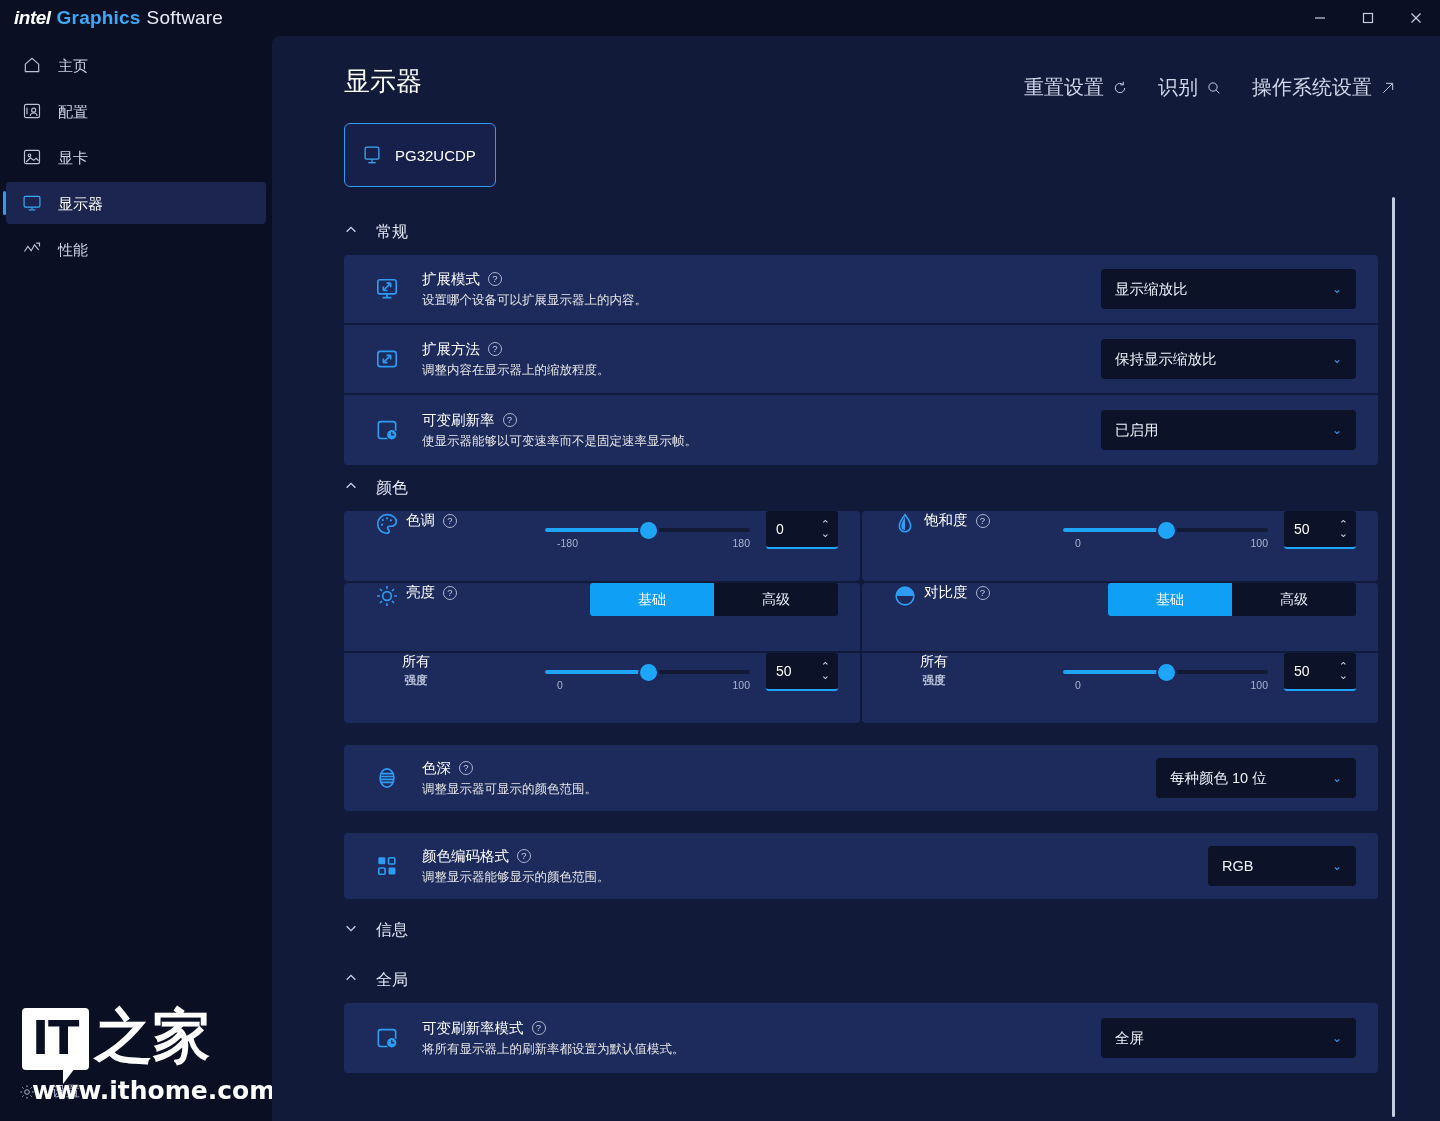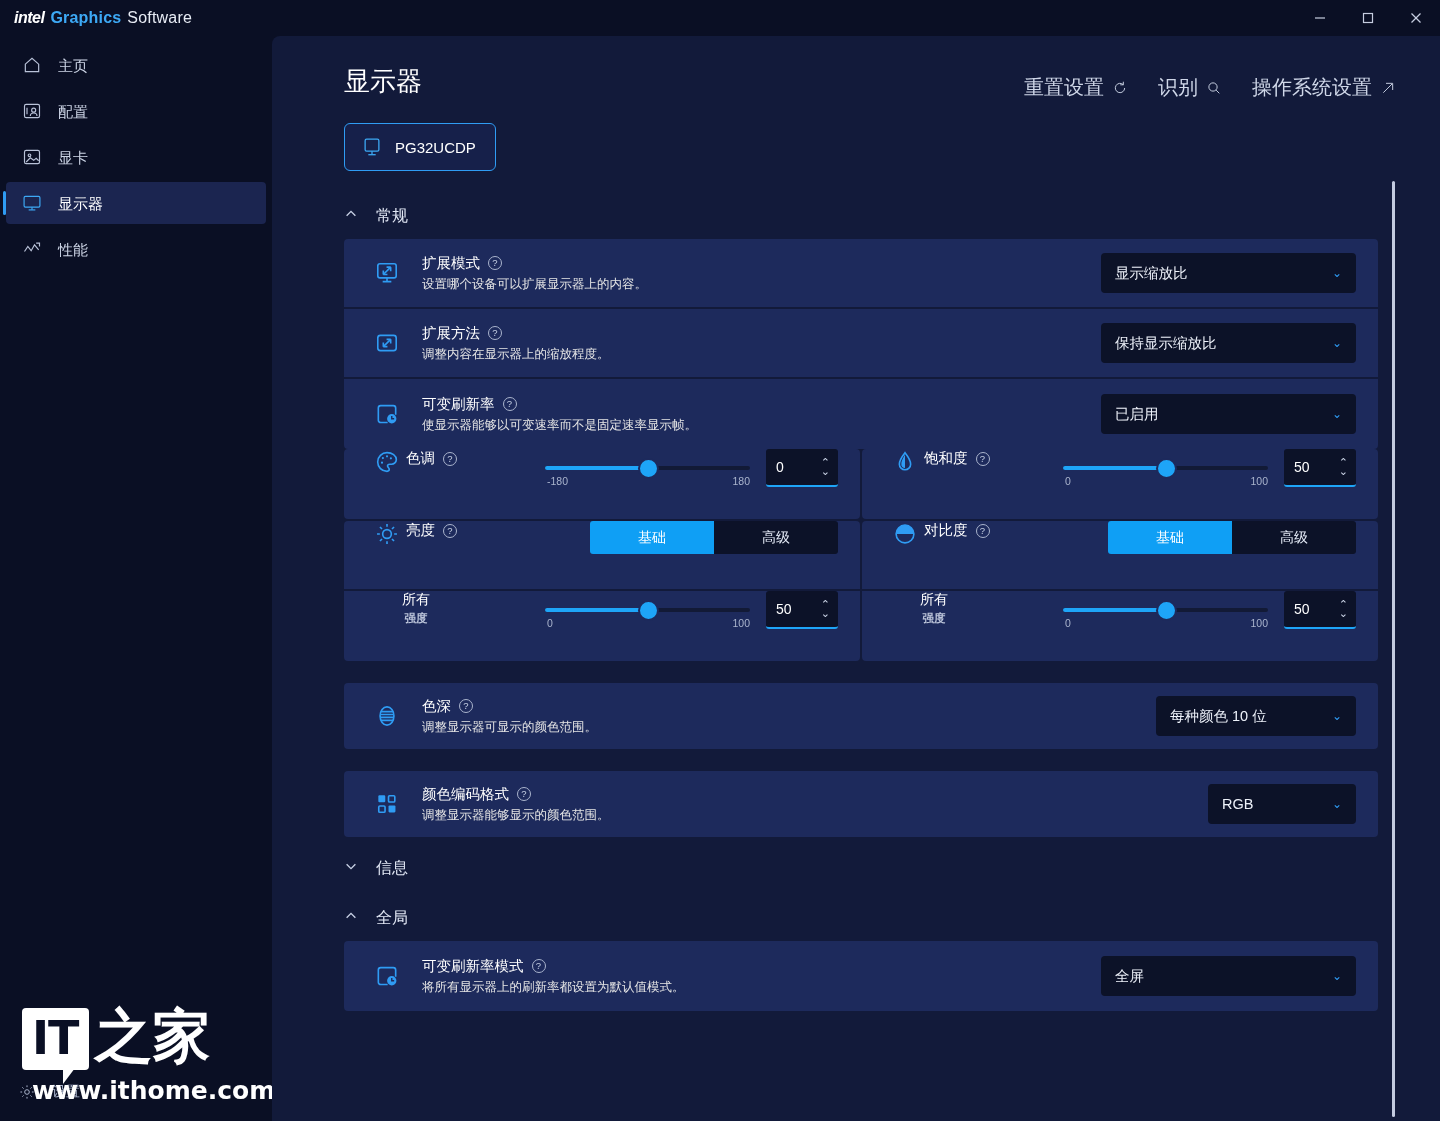--- a/index.html
+++ b/index.html
@@ -12,21 +12,21 @@
   }
   .app { position: relative; width: 1440px; height: 1121px; display: flex; flex-direction: column; }
 
   
   .titlebar {
     height: 36px; flex: 0 0 36px;
     background: #0a0f24;
     display: flex; align-items: center;
     position: relative; z-index: 5;
   }
-  .brand { padding-left: 14px; font-size: 16px; letter-spacing: .2px; display: flex; gap: 6px; }
+  .brand { padding-left: 14px; font-size: 19px; letter-spacing: .2px; display: flex; gap: 6px; }
   .brand .b-intel { color: #ffffff; font-weight: 700; font-style: italic; letter-spacing: -0.5px;}
   .brand .b-graphics { color: #3da9f5; font-weight: 600; }
   .brand .b-software { color: #e8ecf5; font-weight: 400; }
   .winbtns { margin-left: auto; display: flex; height: 36px; }
   .winbtn {
     width: 48px; height: 36px; display: flex; align-items: center; justify-content: center;
     color: #c6cde0;
   }
 
   
@@ -91,21 +91,21 @@
     display: flex; flex-direction: column; position: relative;
   }
   .main-head { padding: 28px 44px 0 72px; flex: 0 0 auto; }
   .head-row { display: flex; align-items: flex-start; }
   .page-title { font-size: 26px; font-weight: 400; color: #ffffff; }
   .head-actions { margin-left: auto; display: flex; gap: 30px; padding-top: 10px; }
   .head-action { display: flex; align-items: center; gap: 8px; font-size: 20px; color: #cfd7e8; }
   .head-action svg { stroke: #cfd7e8; fill: none; stroke-width: 1.4; }
 
   .monitor-chip {
-    margin-top: 22px; width: 152px; height: 48px;
+    margin-top: 22px; width: 152px; height: 64px;
     border: 1px solid #2f9cf4; border-radius: 6px;
     background: #16204a;
     display: flex; align-items: center; gap: 12px; padding-left: 16px;
     color: #ffffff; font-size: 15px;
   }
   .monitor-chip svg { stroke: #3da9f5; fill: none; stroke-width: 1.4; }
 
   
   .scroll-wrap { flex: 1; min-height: 0; position: relative; padding-left: 0; }
   .scroll-area {
@@ -176,21 +176,21 @@
   .sl-fill {
     position: absolute; top: 13px; left: 0; height: 4px;
     background: #1ea5f8; border-radius: 2px;
   }
   .sl-thumb {
     position: absolute; top: 7px; width: 17px; height: 17px; border-radius: 50%;
     background: #1ea5f8; border: 2px solid #1ea5f8;
     box-shadow: 0 0 0 2px #1d2a5c;
   }
   .sl-minmax {
-    position: absolute; top: 22px; left: 2px; right: 0;
+    position: absolute; top: 22px; left: 12px; right: 0;
     display: flex; justify-content: space-between;
     font-size: 10.5px; color: #aab4cd;
   }
   .spin {
     width: 72px; height: 38px; background: #0c1228;
     border-bottom: 2px solid #1ea5f8; border-radius: 3px;
     display: flex; align-items: center; padding: 0 8px 0 10px;
     color: #ffffff; font-size: 14px;
   }
   .spin .sp-val { flex: 1; }
@@ -448,20 +448,28 @@
               <div class="row-right">
                 <div class="dropdown" style="width:255px">
                   <span>已启用</span>
                   <span class="dd-chev">⌄</span>
                 </div>
               </div>
             </div>
 
           </div>
 
+          <div class="section-head">
+            <span class="chev">
+              <svg viewBox="0 0 16 16" width="14" height="14">
+                  <path d="M3 10 L8 5 L13 10"></path>
+                </svg>
+            </span>
+            <span>颜色</span>
+          </div>
 
           <div class="grid2">
 
             <div class="card">
               <div class="slider-row">
                 <span class="row-icon">
                   <svg viewBox="0 0 24 24" width="26" height="26">
                       <path d="M12 3.4 a8.6 8.6 0 0 0 0 17.2 c1.5 0 2.1 -0.9 2.1 -1.8 0 -1.6 -1.6 -1.8 -1.6 -3 0 -1 0.8 -1.7 2 -1.7 h1.6 A4.4 4.4 0 0 0 20.6 9.8 C20.6 6.2 16.8 3.4 12 3.4 Z"></path>
                       <circle cx="8.2" cy="8.4" r="1" fill="#2f9cf4" stroke="none"></circle>
                       <circle cx="12" cy="6.8" r="1" fill="#2f9cf4" stroke="none"></circle>

